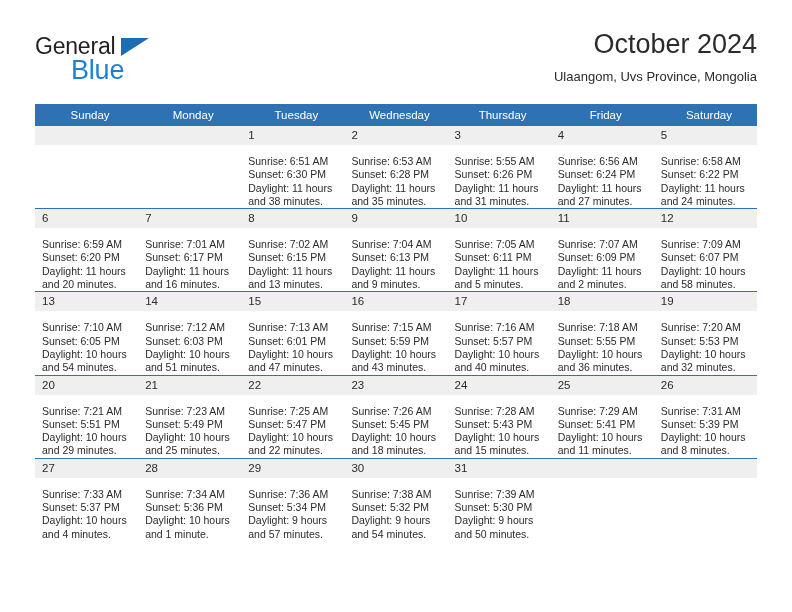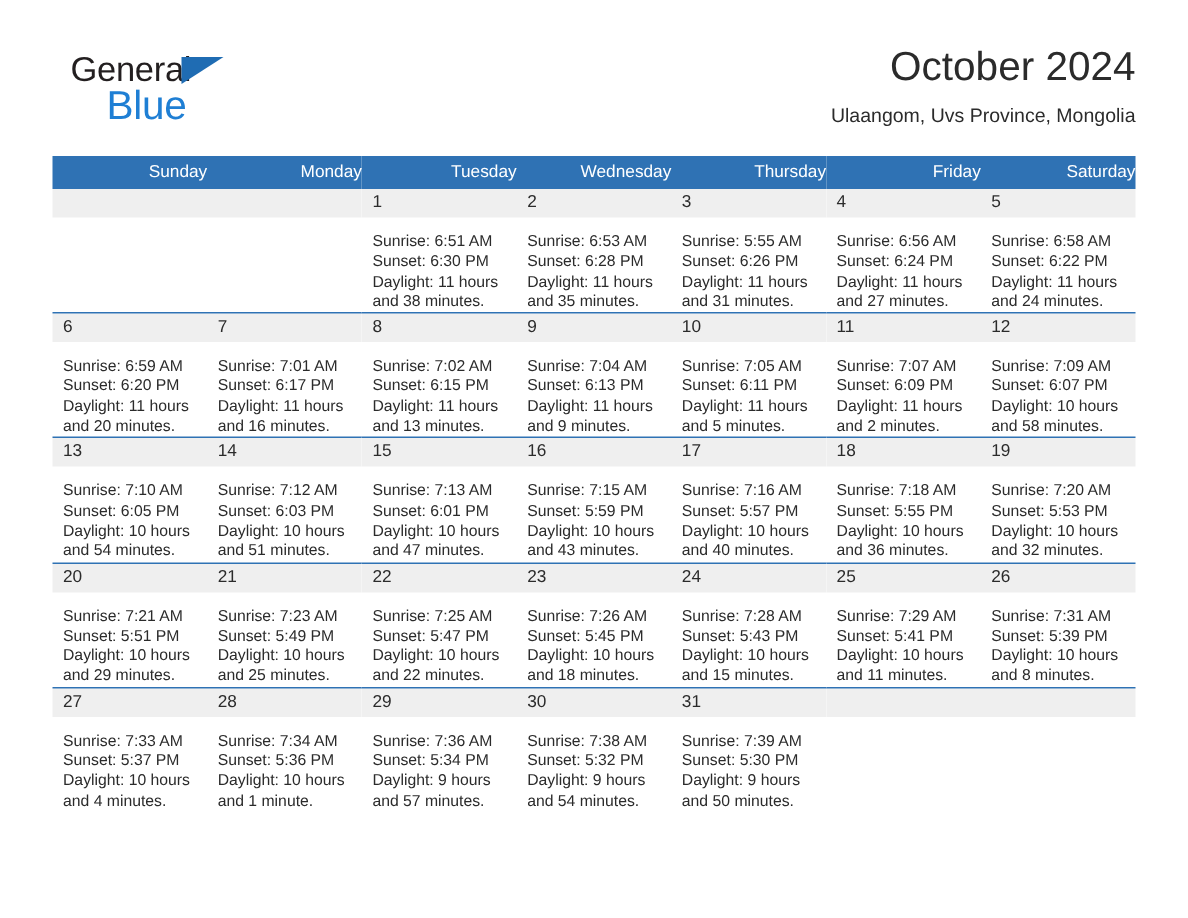--- a/index.html
+++ b/index.html
@@ -31,21 +31,21 @@
   }
   .logo {
     position: absolute;
     left: 35px;
     top: 33px;
     width: 180px;
     height: 52px;
   }
   .logo-general {
     position: absolute;
-    left: 12px;
+    left: 0;
     top: 0;
     font-size: 23px;
     letter-spacing: -0.2px;
     color: #231f20;
     font-family: "Liberation Sans", sans-serif;
   }
   .logo-tri {
     position: absolute;
     left: 86px;
     top: 5px;
@@ -92,21 +92,21 @@
     top: 104px;
     width: 722px;
     border-collapse: collapse;
     table-layout: fixed;
   }
   .calendar th {
     background: #2f72b4;
     color: #ffffff;
     font-weight: normal;
     font-size: 11.5px;
-    text-align: right;
+    text-align: center;
     padding: 5px 0 5px 7px;
     height: 11px;
     border: none;
   }
   .calendar td {
     width: 103.14px;
     height: 78px;
     vertical-align: top;
     padding: 0;
     border: none;

